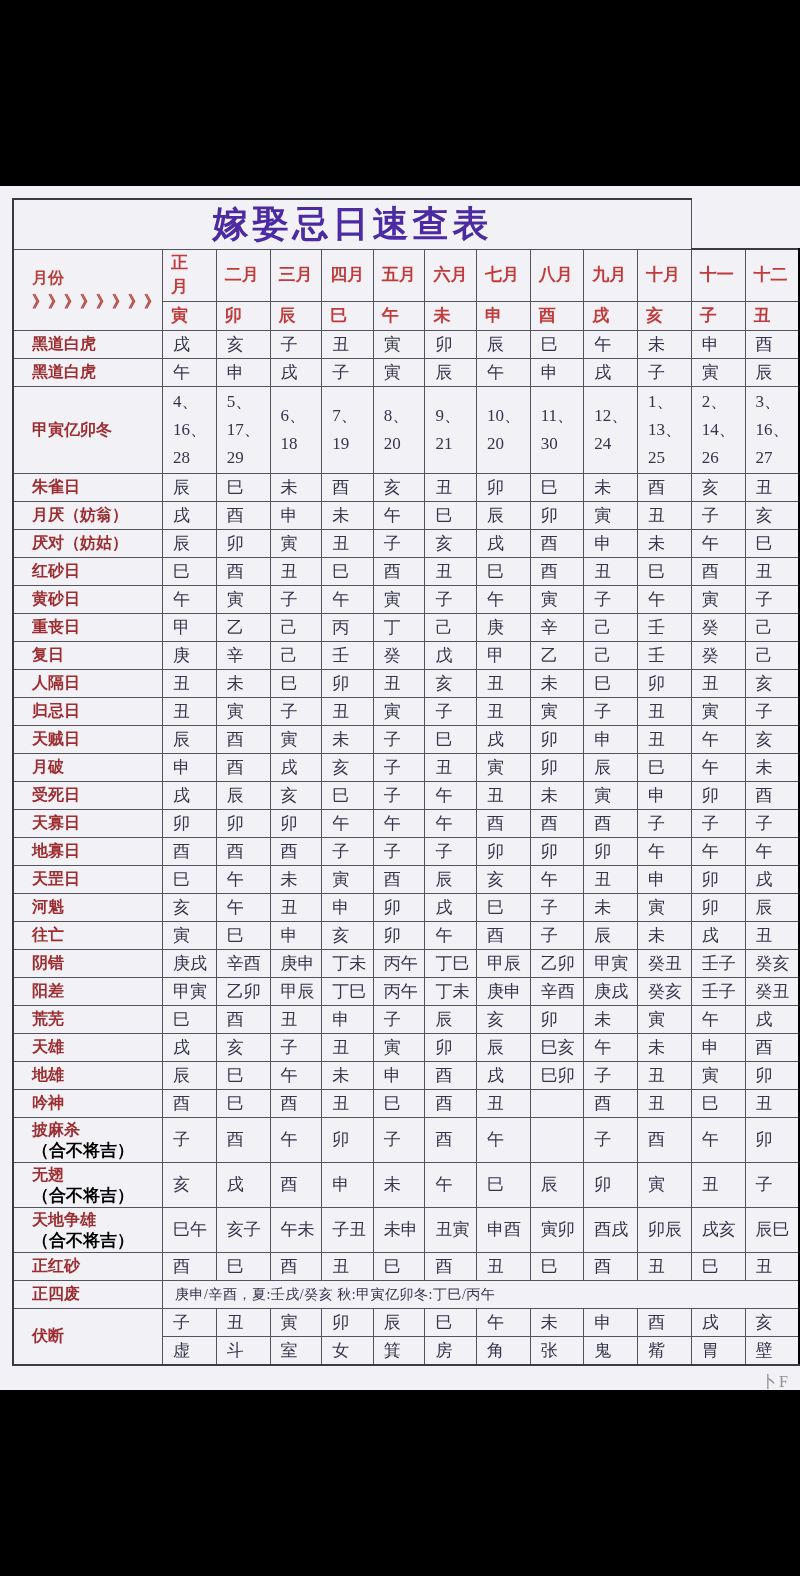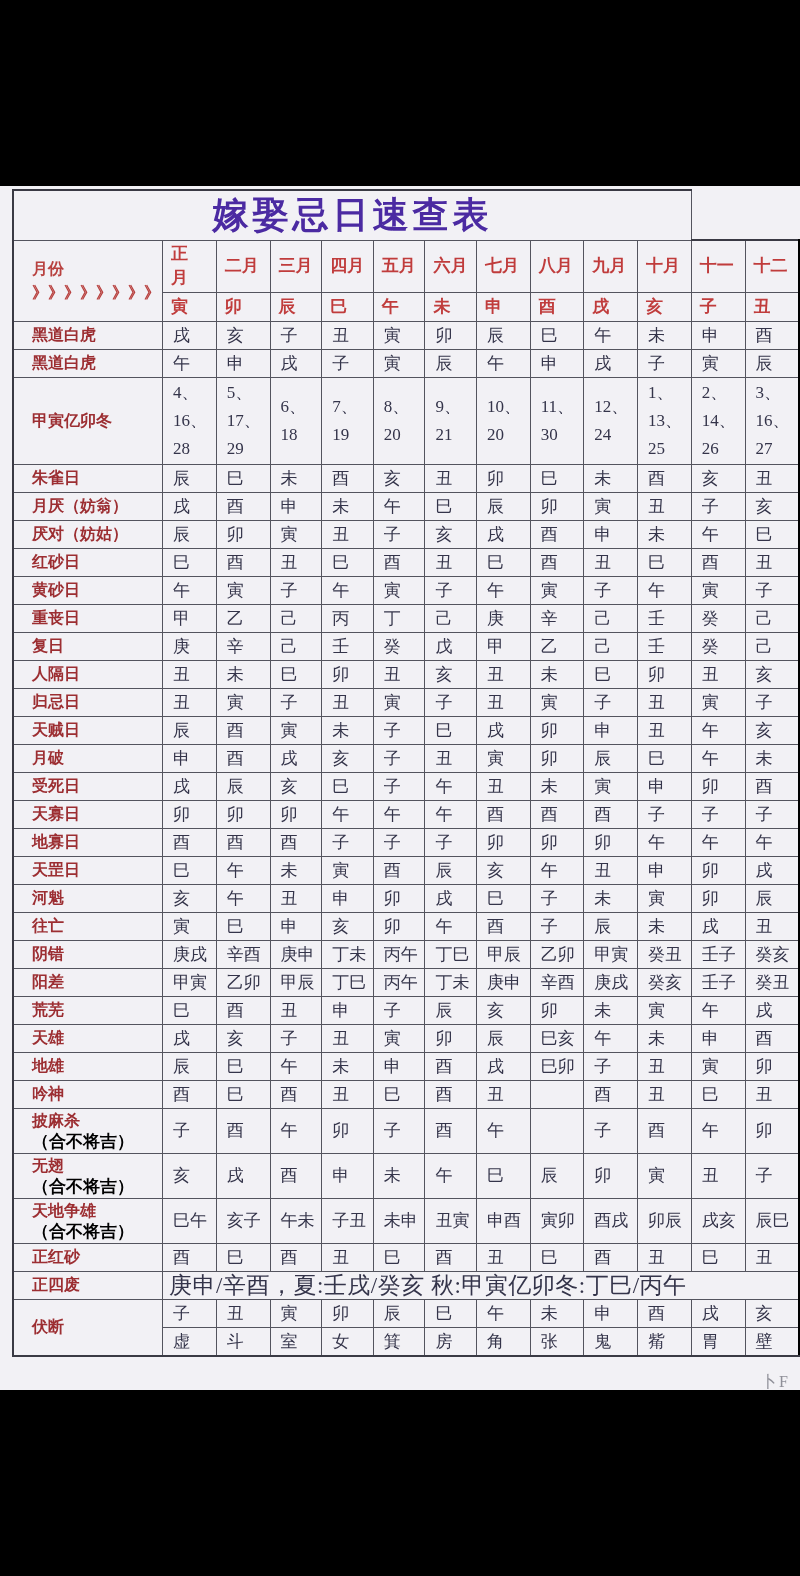--- a/index.html
+++ b/index.html
@@ -10,21 +10,21 @@
   }
   .band{position:absolute;left:0;width:800px;background:#000;}
   .band.top{top:0;height:186px;}
   .band.bottom{top:1390px;height:186px;}
   .photo{
     position:absolute;top:186px;left:0;width:800px;height:1204px;
     background:#f2f1f5;overflow:hidden;
   }
   table{
     border-collapse:collapse;table-layout:fixed;
-    position:absolute;left:12px;top:3px;
+    position:absolute;left:12px;top:12px;
   }
   td{
     border:1px solid #54545e;
     padding:1px 2px 1px 10px;
     font-size:17px;line-height:25px;
     color:#34344a;
     vertical-align:middle;
     white-space:pre-line;
     overflow:hidden;
   }
@@ -40,21 +40,21 @@
   tr.numbers-row td{line-height:28px;}
   .label-cell{
     color:#9c2e32;font-weight:600;font-size:16px;line-height:22px;
     padding-left:18px;
   }
   .label-cell .sub{font-size:17px;font-weight:600;color:#000000;line-height:20px;}
   .head-label{color:#b8413f;font-size:16px;line-height:24px;}
   .month-cell,.branch-cell{
     color:#c03c3c;font-weight:600;font-size:17px;line-height:24px;padding-left:8px;
   }
-  .span-cell{font-size:23px;padding-left:6px;letter-spacing:0.5px;}
+  .span-cell{font-size:14px;padding-left:12px;letter-spacing:0.5px;}
   
   .bt{border-top:2px solid #3a3a44;}
   .bl{border-left:2px solid #3a3a44;}
   .br{border-right:2px solid #000000;}
   .bb{border-bottom:2px solid #3a3a44;}
   .fragment{
     position:absolute;right:10px;top:1186px;
     color:#8f8f98;font-size:16px;letter-spacing:2px;
   }
 </style>

